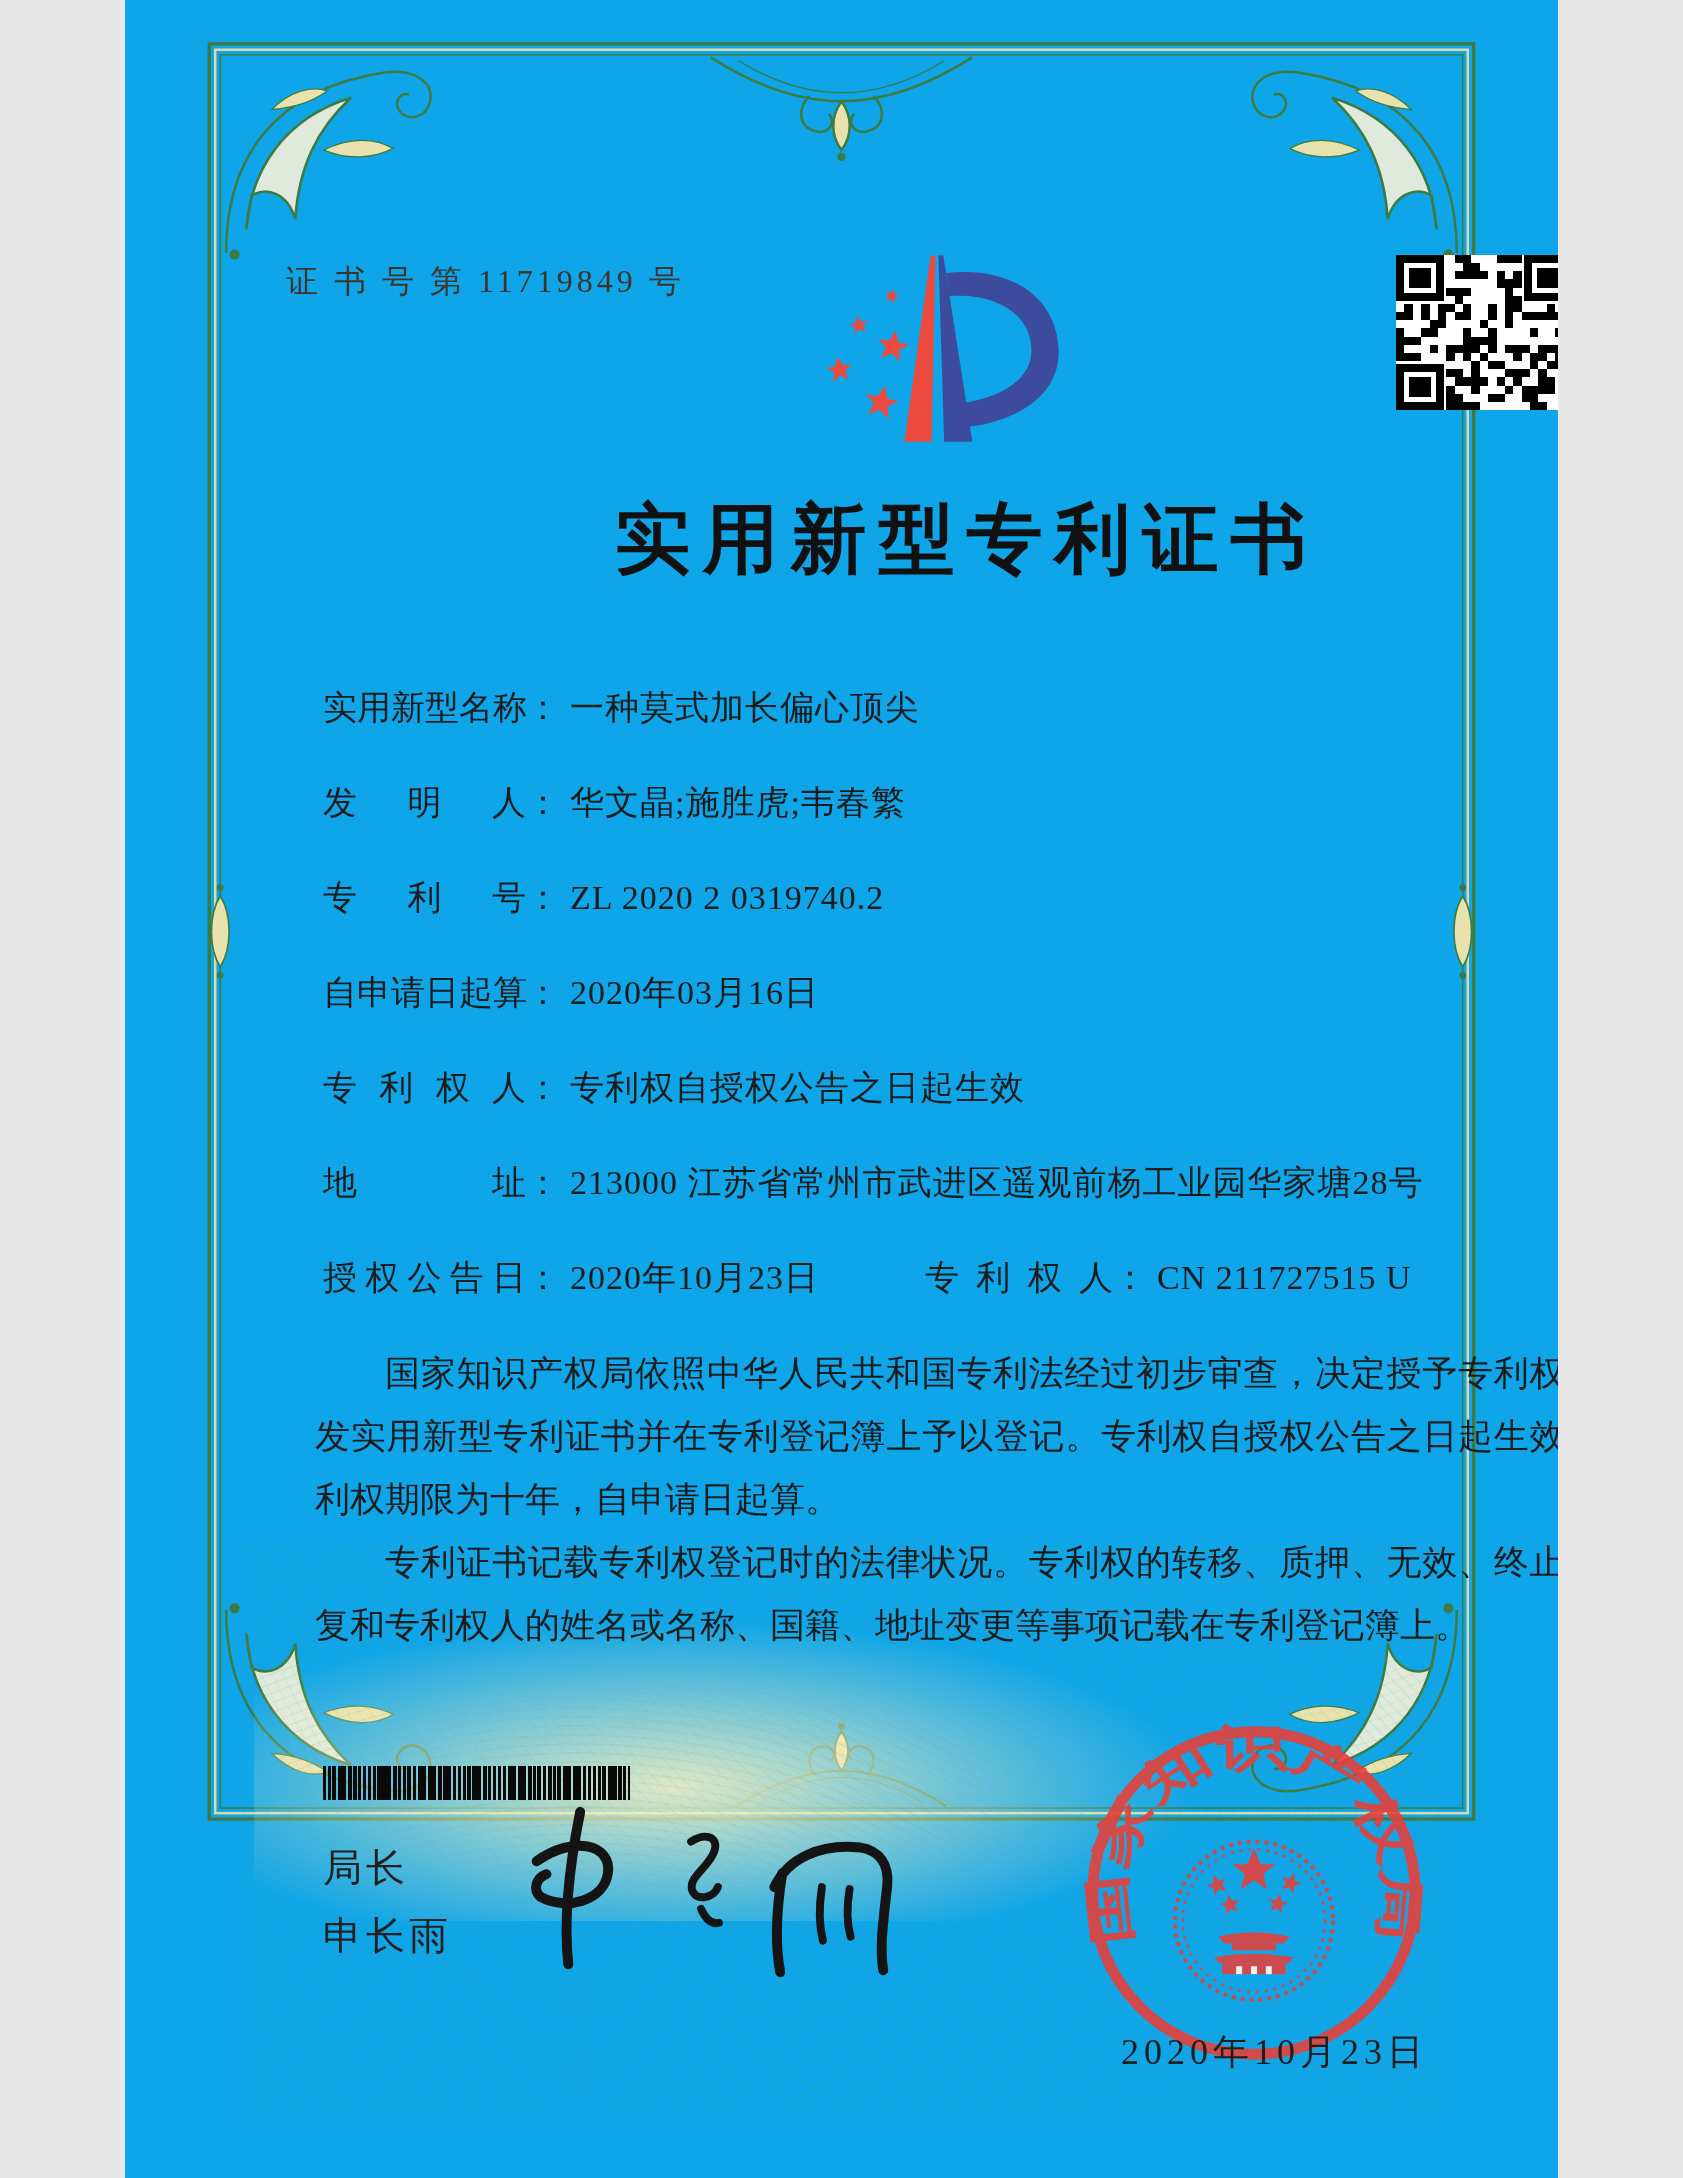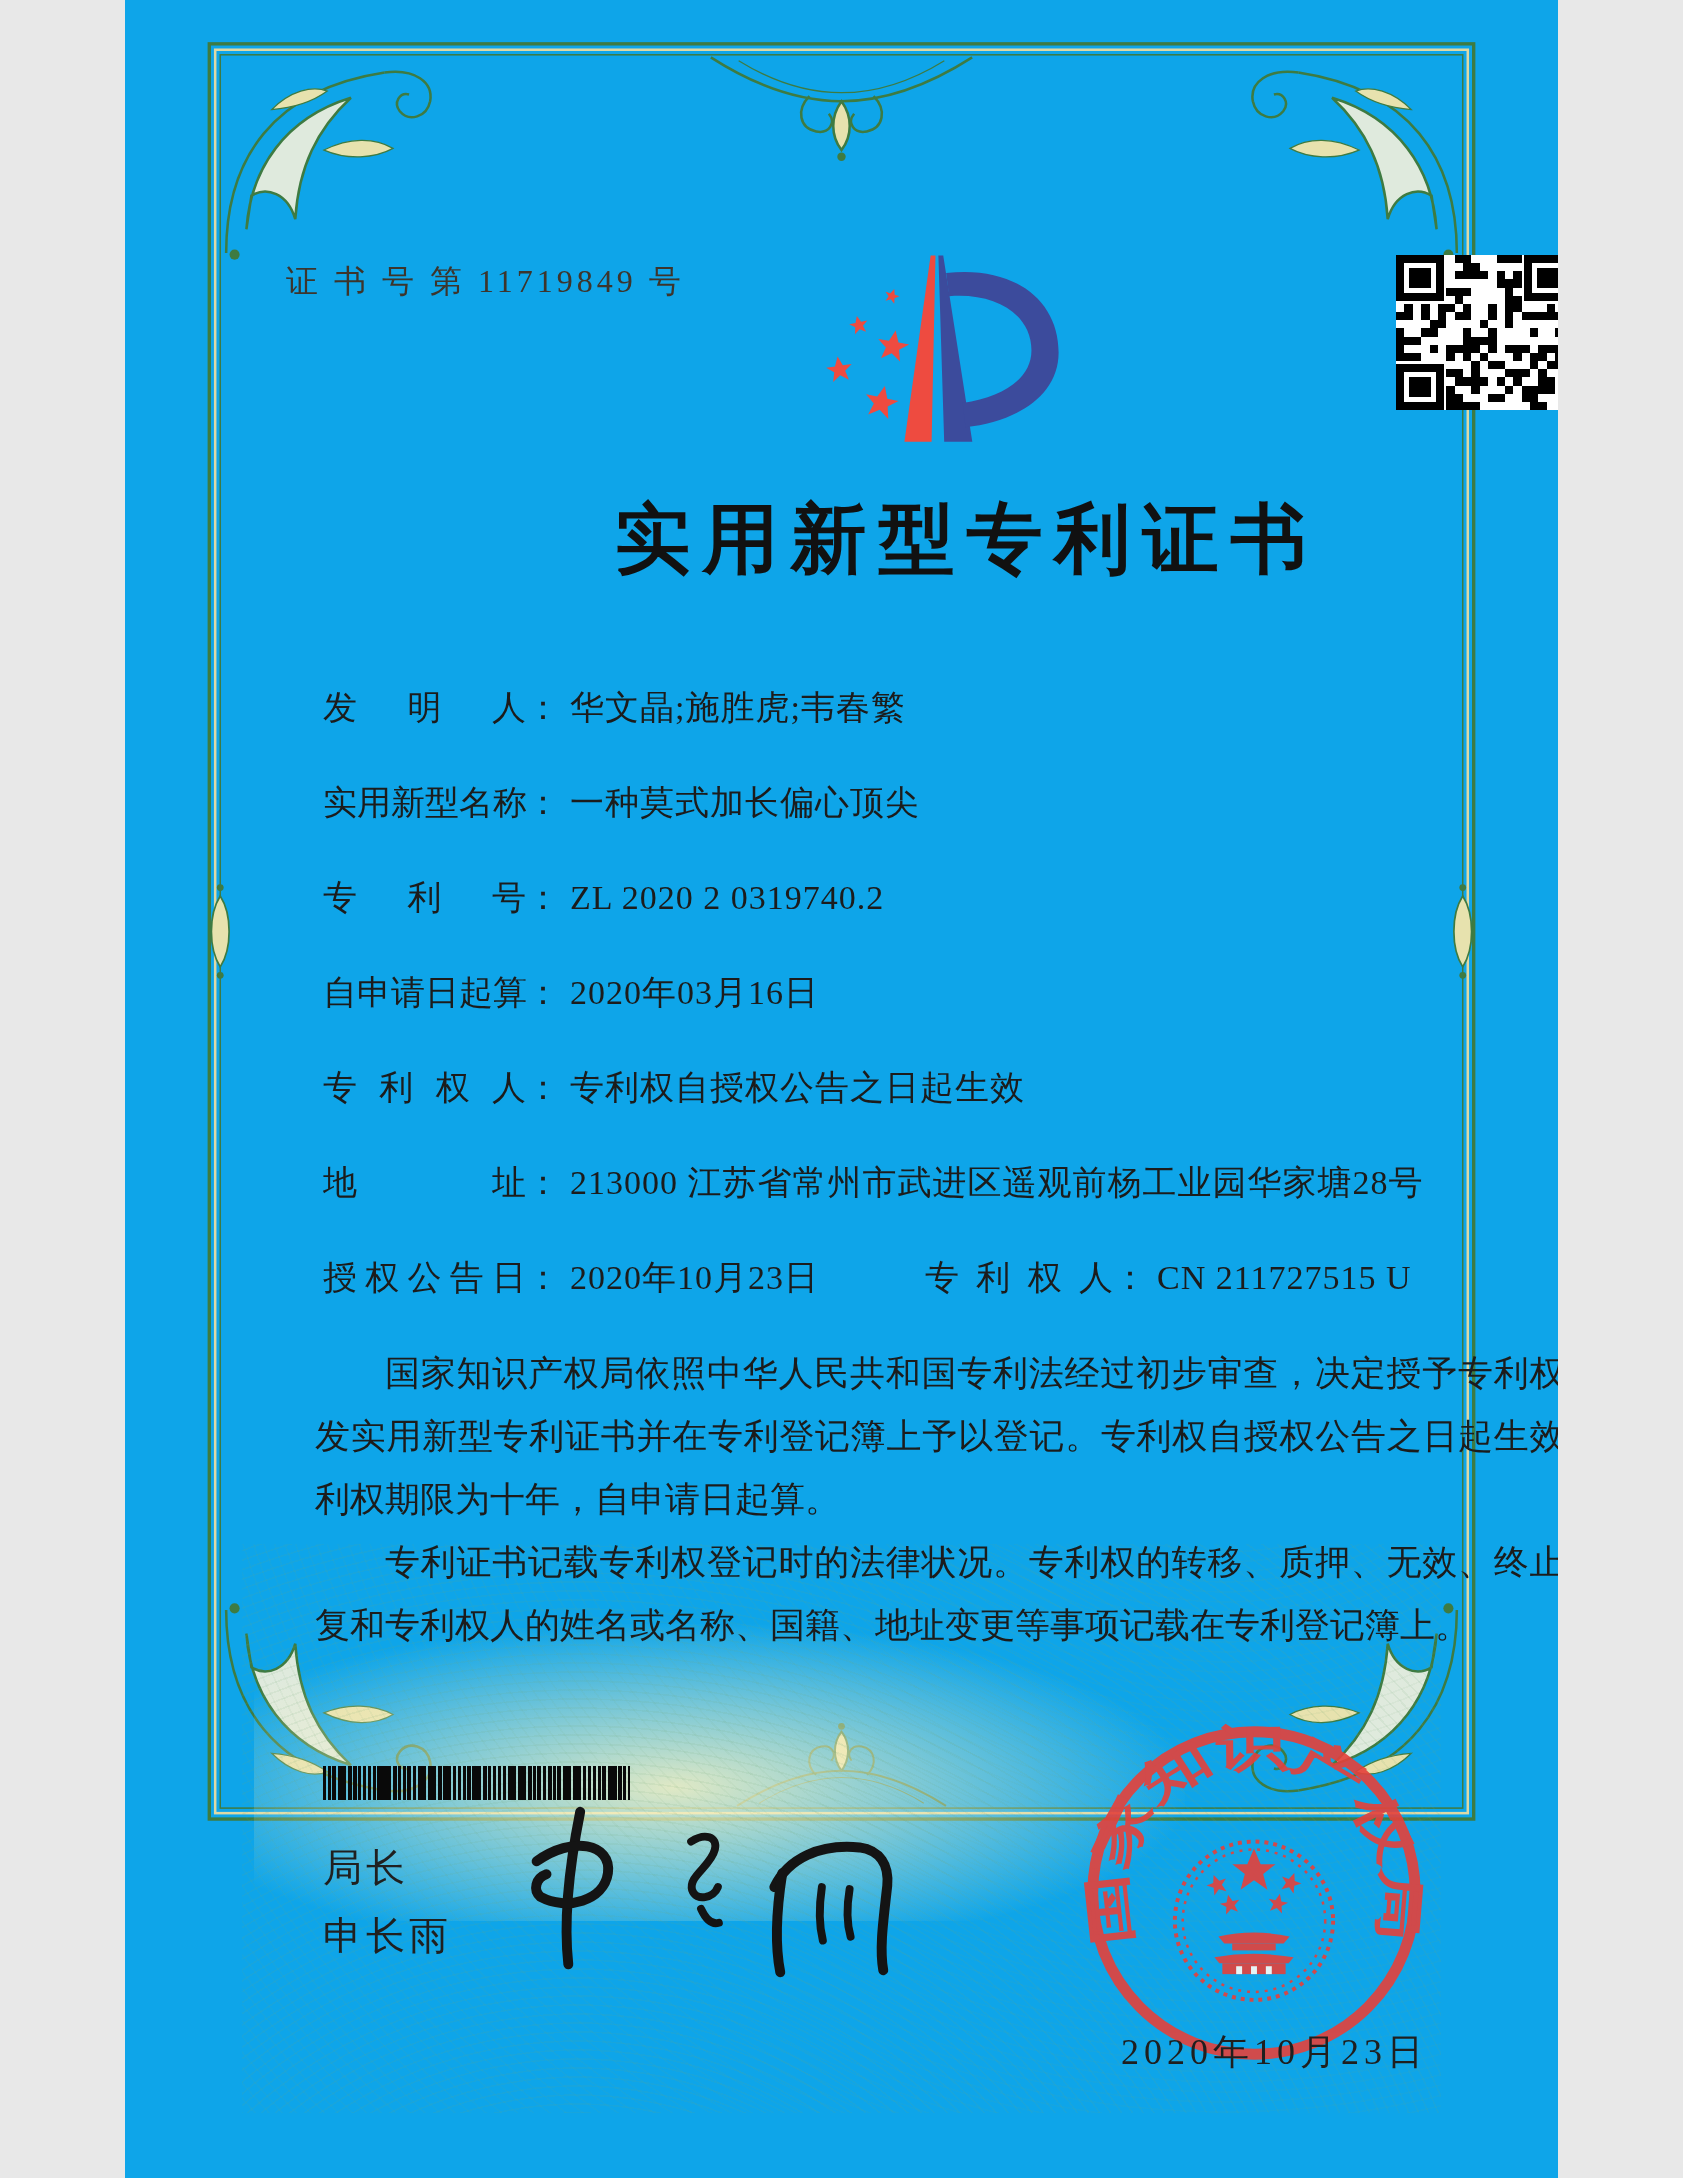--- a/index.html
+++ b/index.html
@@ -525,24 +525,24 @@
       </div>
     <div class="finder f-tl"></div>
     <div class="finder f-tr"></div>
     <div class="finder f-bl"></div>
   </div>
 
   <h1 class="title">实用新型专利证书</h1>
 
   <div class="fields">
     <div class="frow">
-      <span class="flabel">发明人</span><span class="fcolon">：</span><span class="fvalue">华文晶;施胜虎;韦春繁</span>
+      <span class="flabel">实用新型名称</span><span class="fcolon">：</span><span class="fvalue">一种莫式加长偏心顶尖</span>
     </div>
     <div class="frow">
-      <span class="flabel">实用新型名称</span><span class="fcolon">：</span><span class="fvalue">一种莫式加长偏心顶尖</span>
+      <span class="flabel">发明人</span><span class="fcolon">：</span><span class="fvalue">华文晶;施胜虎;韦春繁</span>
     </div>
     <div class="frow">
       <span class="flabel">专利号</span><span class="fcolon">：</span><span class="fvalue">ZL 2020 2 0319740.2</span>
     </div>
     <div class="frow">
       <span class="flabel">自申请日起算</span><span class="fcolon">：</span><span class="fvalue">2020年03月16日</span>
     </div>
     <div class="frow">
       <span class="flabel">专利权人</span><span class="fcolon">：</span><span class="fvalue">专利权自授权公告之日起生效</span>
     </div>

